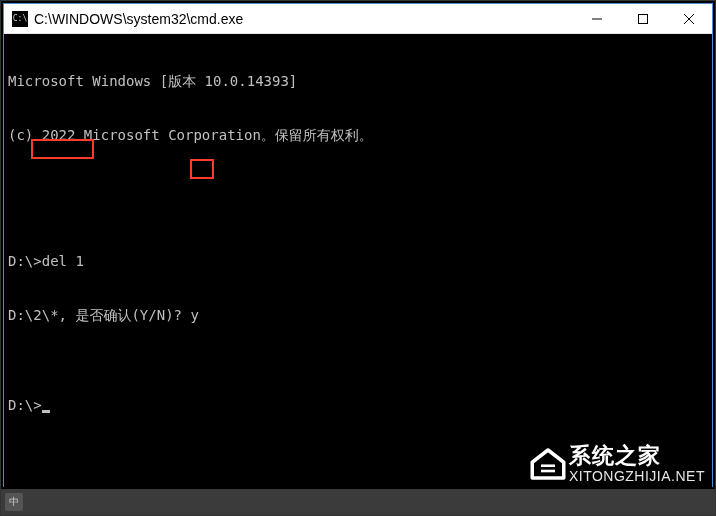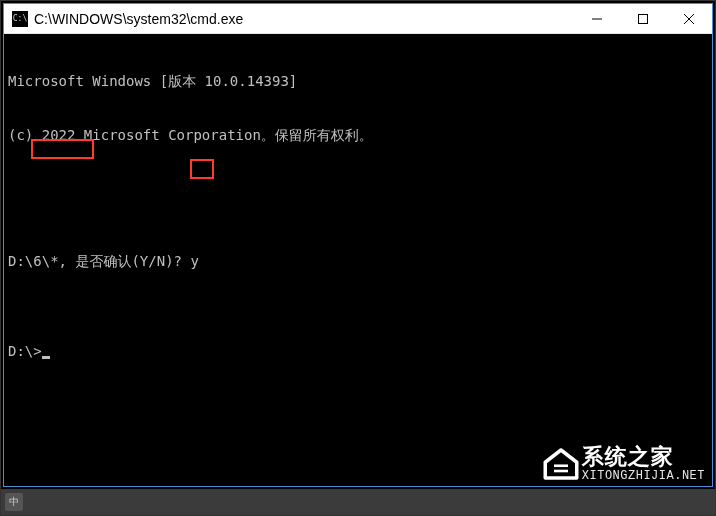--- a/index.html
+++ b/index.html
@@ -119,21 +119,21 @@
   bottom: 30px;
   color: #fff;
   display: flex;
   align-items: center;
   gap: 0;
   pointer-events: none;
 }
 .wm-icon svg { display: block; }
 .wm-text { display: flex; flex-direction: column; line-height: 1; }
 .wm-main { font-size: 22px; font-weight: 600; letter-spacing: 1px; }
-.wm-sub { font-size: 12px; letter-spacing: 0.5px; margin-top: 2px; opacity: .9; font-family: Liberation Mono, monospace; }
+.wm-sub { font-size: 14px; letter-spacing: 0.5px; margin-top: 2px; opacity: .9; font-family: Liberation Sans, sans-serif; }
 </style>
 </head>
 <body>
 
 <div class="window">
   <div class="titlebar">
     <div class="title-icon">C:\</div>
     <div class="title-text">C:\WINDOWS\system32\cmd.exe</div>
     <div class="win-controls">
       <div class="win-btn">
@@ -153,21 +153,22 @@
           </svg>
       </div>
     </div>
   </div>
 
   <div class="terminal">
     <span class="tline">Microsoft Windows [版本 10.0.14393]</span>
     <span class="tline">(c) 2022 Microsoft Corporation。保留所有权利。</span>
     <span class="tline"></span>
     <span class="tline"></span>
-    <span class="tline">D:\6\*, 是否确认(Y/N)? y</span>
+    <span class="tline">D:\&gt;del 1</span>
+    <span class="tline">D:\2\*, 是否确认(Y/N)? y</span>
     <span class="tline"></span>
     <span class="tline"><span>D:\&gt;</span><span class="cursor"></span></span>
 
     <div class="hlbox hl1"></div>
     <div class="hlbox hl2"></div>
   </div>
 </div>
 
 <div class="watermark">
   <span class="wm-icon">

